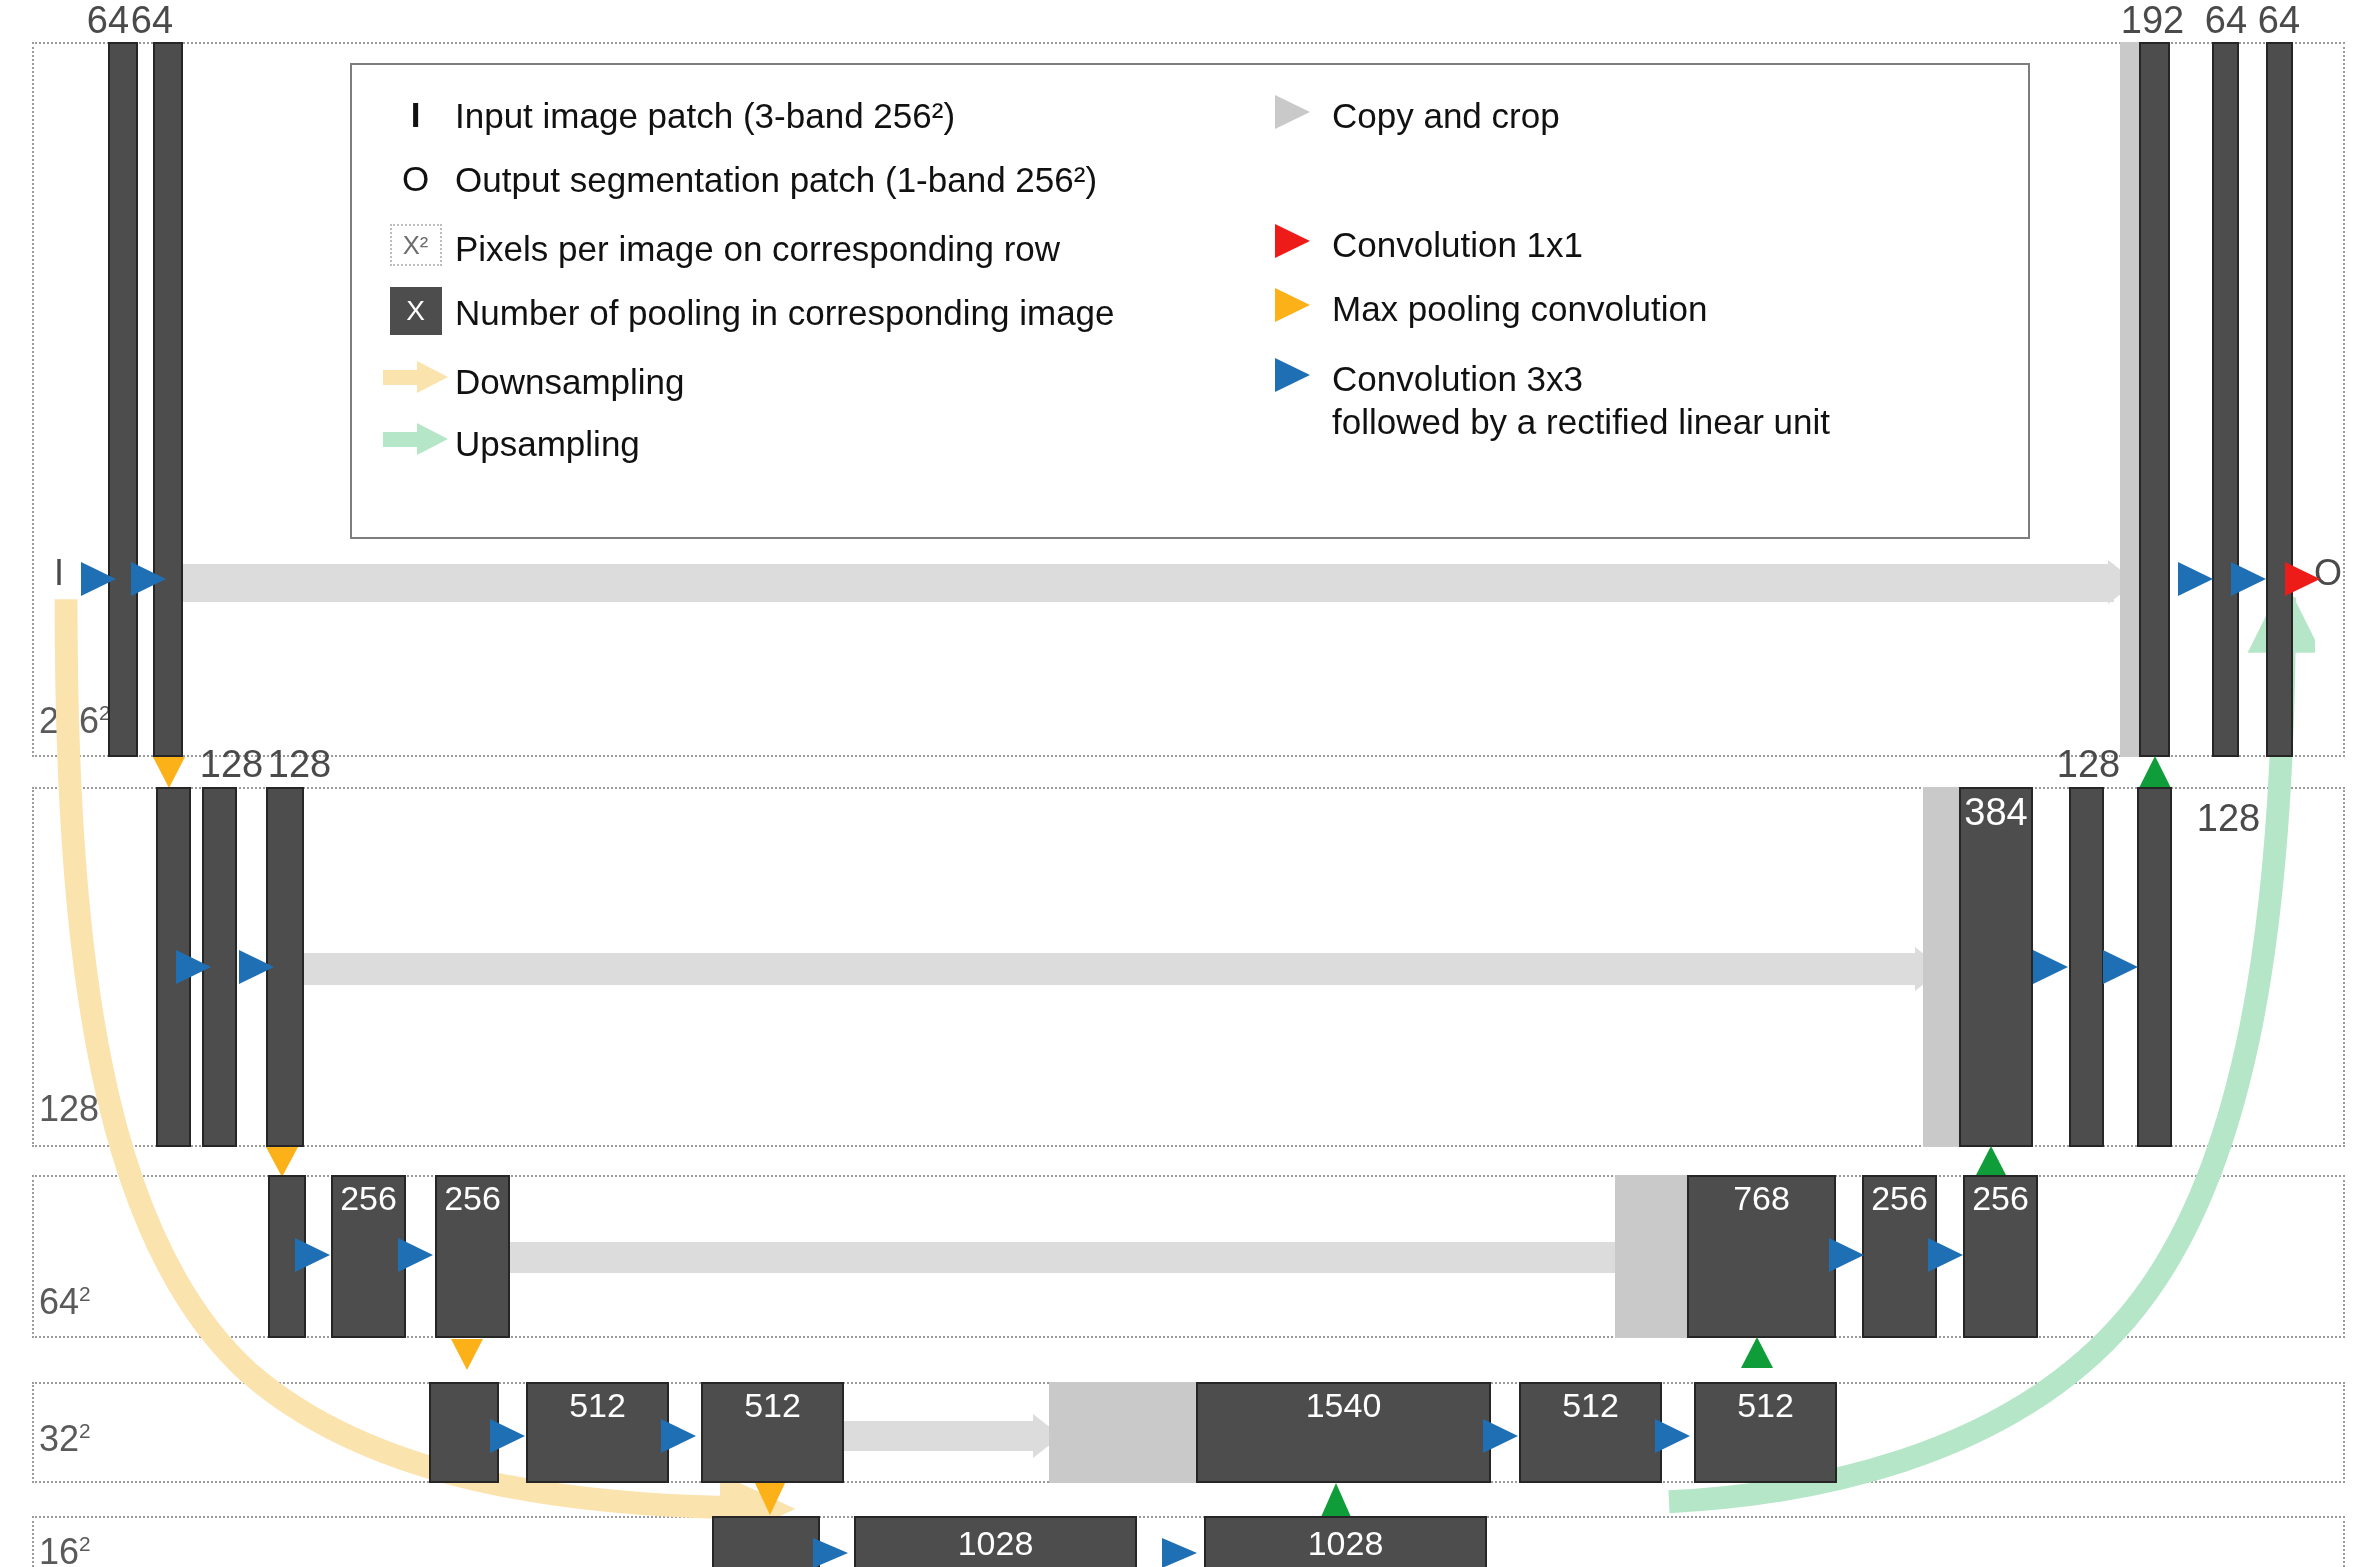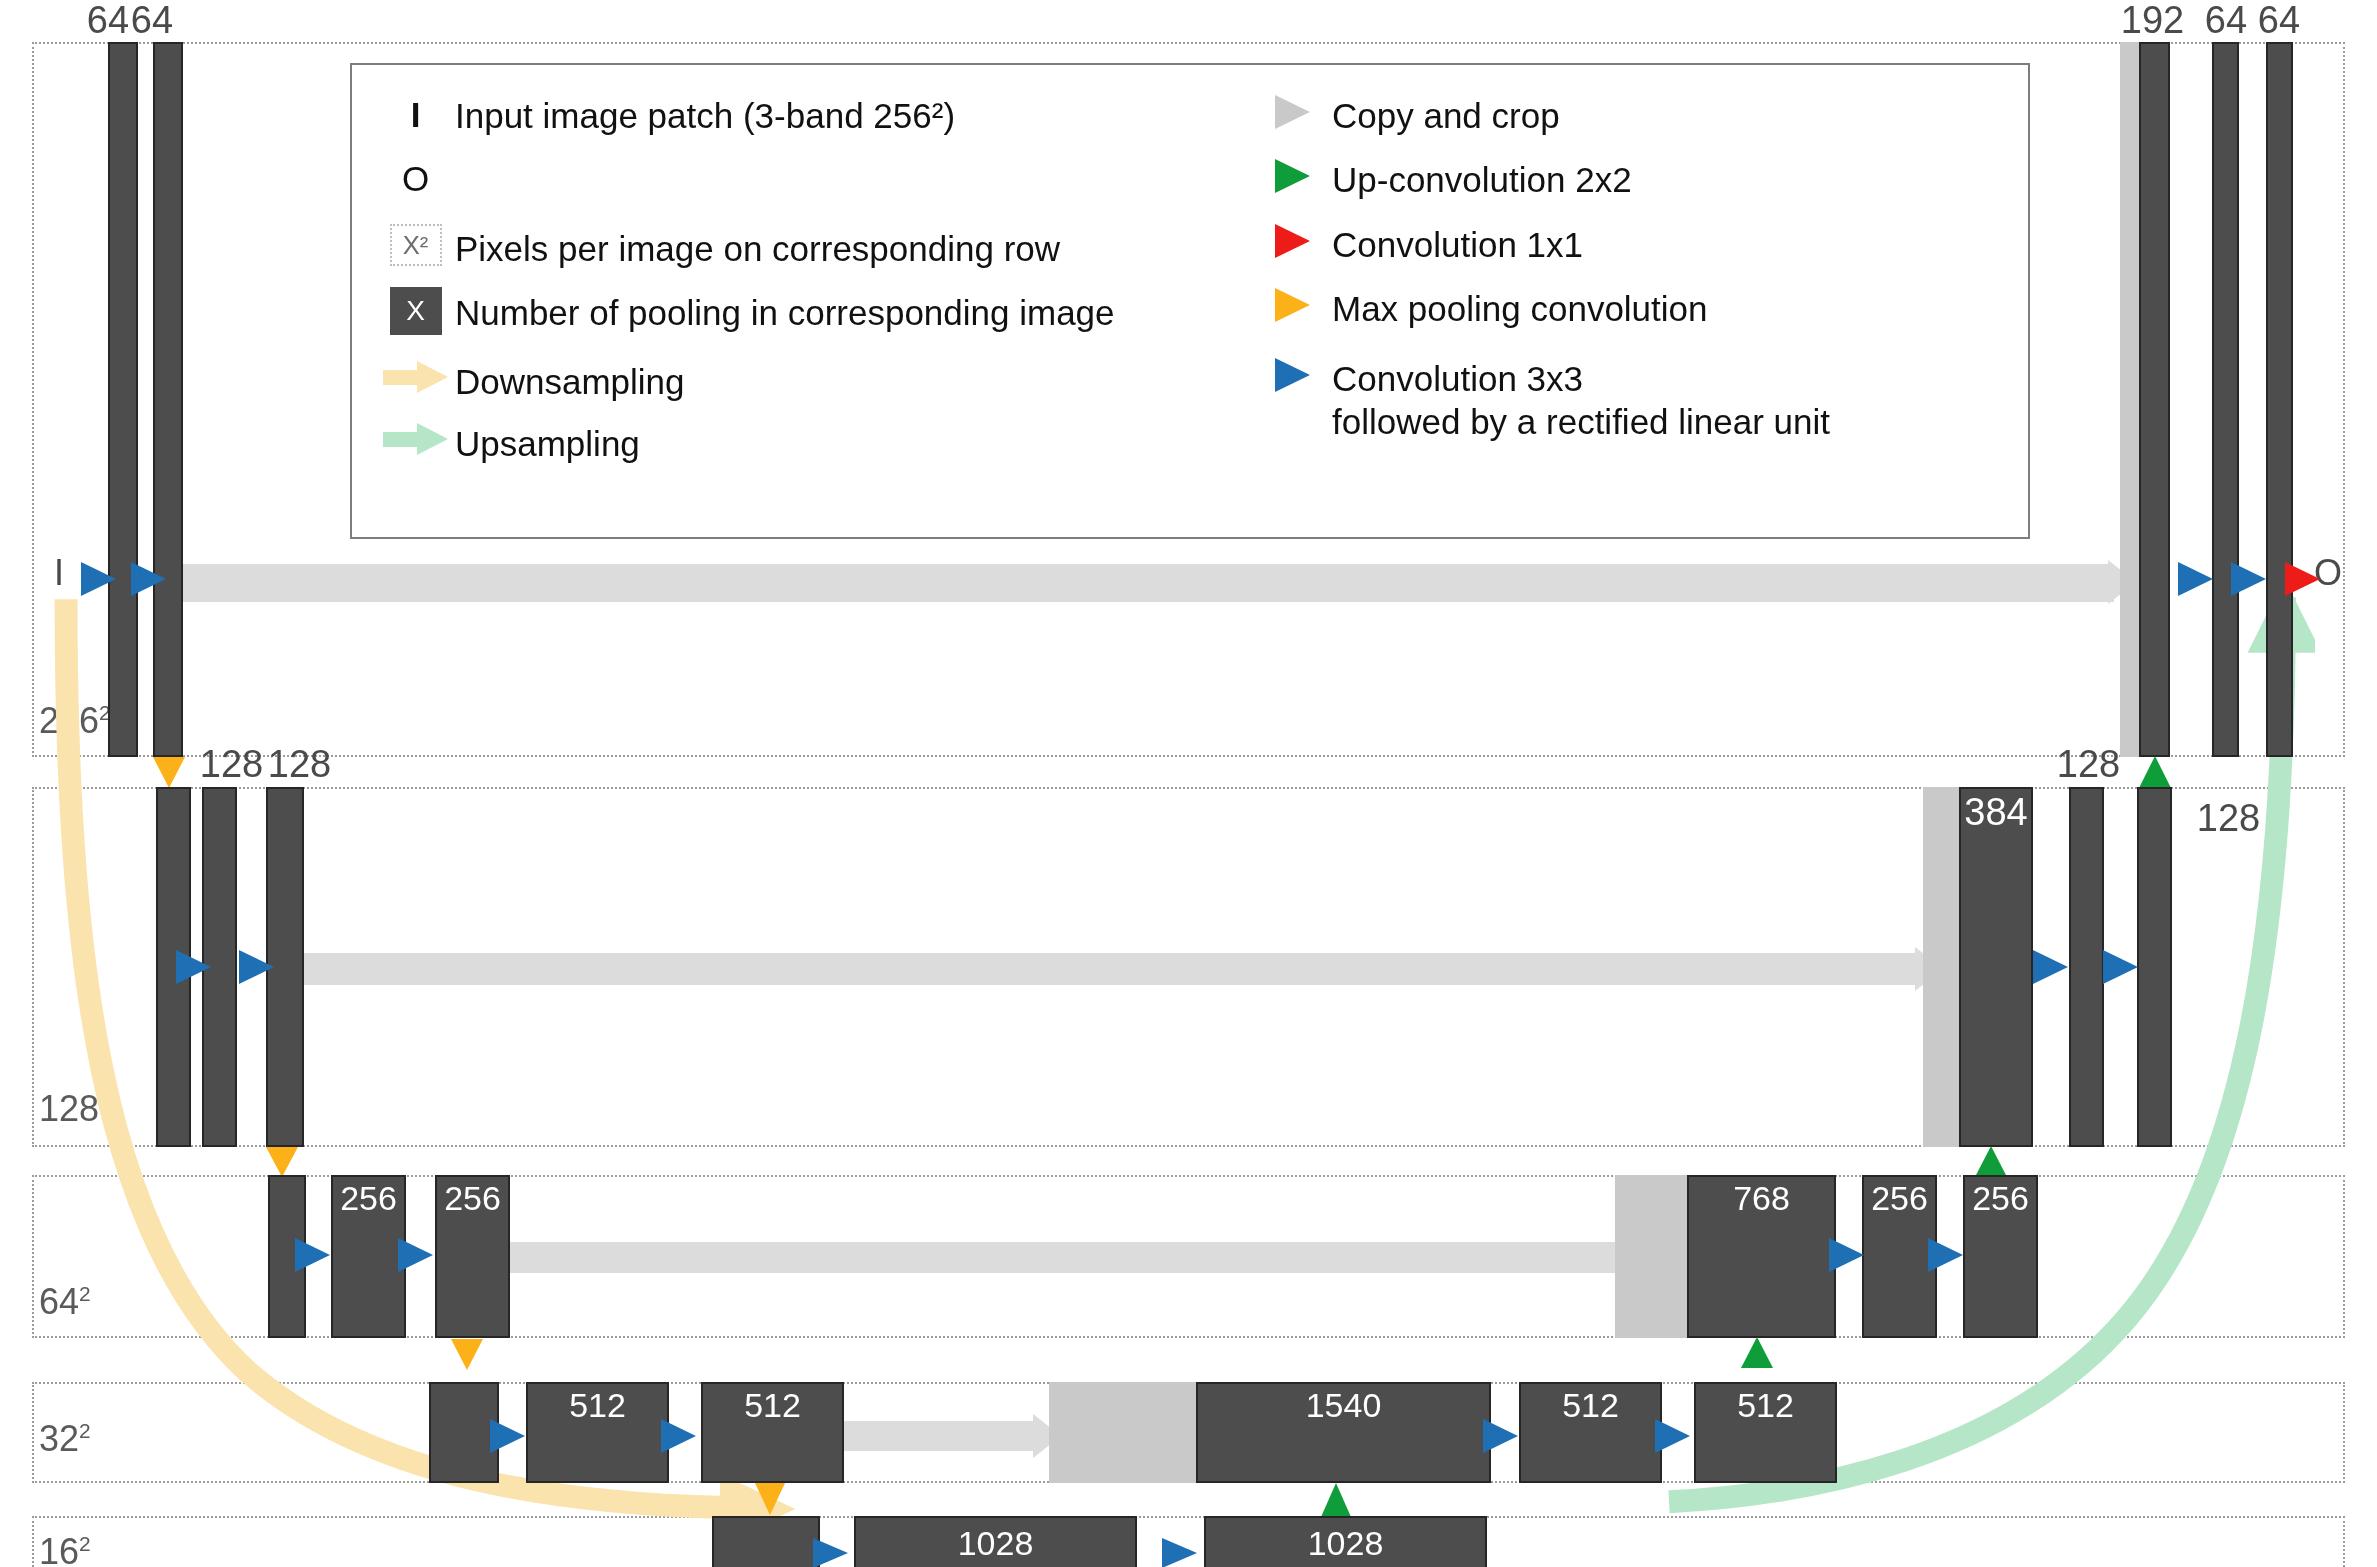--- a/index.html
+++ b/index.html
@@ -103,20 +103,21 @@
       <span class="lg-key">
           <span class="key-I">I</span>
         </span>
       <span class="lg-txt">Input image patch (3-band 256²)</span>
     </div>
 
     <div class="lg-row" style="left:24px;top:94px;">
       <span class="lg-key">
           <span class="key-O">O</span>
         </span>
+      <span class="lg-txt">Output segmentation patch (1-band 256²)</span>
     </div>
 
     <div class="lg-row" style="left:24px;top:159px;">
       <span class="lg-key">
           <span class="key-x2">X²</span>
         </span>
       <span class="lg-txt" style="margin-top:4px;">Pixels per image on corresponding row</span>
     </div>
 
     <div class="lg-row" style="left:24px;top:222px;">
@@ -146,26 +147,20 @@
       <span class="lg-txt">Upsampling</span>
     </div>
 
     <div class="lg-row" style="left:901px;top:30px;">
       <span class="lg-key">
           <span class="key-tri" style="border-left:35px solid #c9c9c9;"></span>
         </span>
       <span class="lg-txt">Copy and crop</span>
     </div>
 
-    <div class="lg-row" style="left:901px;top:94px;">
-      <span class="lg-key">
-          <span class="key-tri" style="border-left:35px solid #0f9d3a;"></span>
-        </span>
-      <span class="lg-txt">Up-convolution 2x2</span>
-    </div>
 
     <div class="lg-row" style="left:901px;top:159px;text-align:center;">
       <span class="lg-key">
           <span class="key-tri" style="border-left:35px solid #ee1c18;"></span>
         </span>
       <span class="lg-txt">Convolution 1x1</span>
     </div>
 
     <div class="lg-row" style="left:901px;top:223px;">
       <span class="lg-key">

